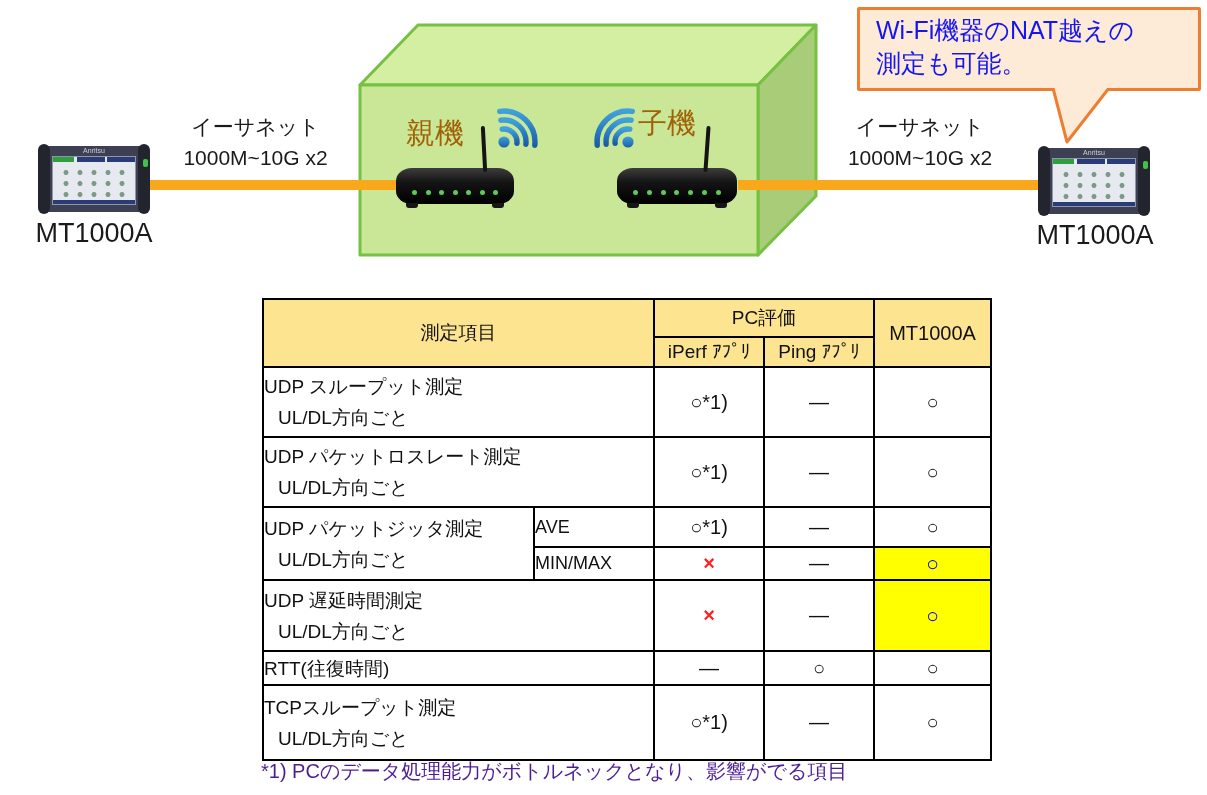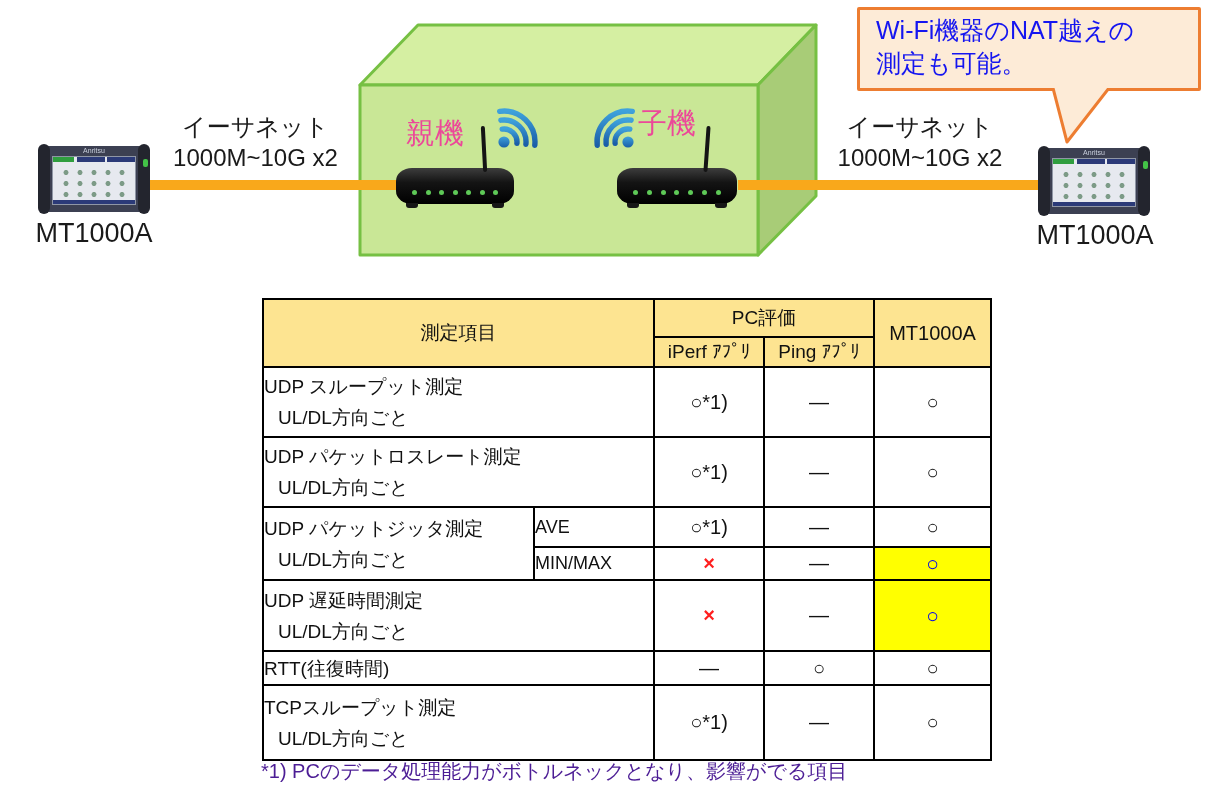--- a/index.html
+++ b/index.html
@@ -32,22 +32,22 @@
   .device .scr{position:absolute;left:10px;right:10px;top:10px;bottom:7px;background:#E6E9EF;border:1px solid #8F96A5;}
   .device .bar{height:5px;background:linear-gradient(90deg,#2F9E3F 0 26%,#E6E9EF 26% 29%,#2B3A78 29% 63%,#E6E9EF 63% 66%,#2B3A78 66% 100%);}
   .device .icons{position:absolute;left:4px;top:9px;right:4px;bottom:6px;
       background-image:radial-gradient(circle,#7c9b87 2.2px,rgba(0,0,0,0) 2.8px);
       background-size:14px 11px;background-position:2px 1px;}
   .device .bbar{position:absolute;left:0;right:0;bottom:0;height:4px;background:#2B3A78;}
   .device .led{position:absolute;right:-2px;top:13px;width:5px;height:8px;background:#43C247;border-radius:2px;}
 
   
   .devlabel{position:absolute;font-size:27px;text-align:center;color:#1a1a1a;}
-  .ethlabel{position:absolute;font-size:24px;line-height:31px;text-align:center;color:#1a1a1a;}
-  .rlabel{position:absolute;font-size:29px;color:#ec4899;text-align:right;}
+  .ethlabel{position:absolute;font-size:21px;line-height:31px;text-align:center;color:#1a1a1a;}
+  .rlabel{position:absolute;font-size:29px;color:#a16207;text-align:right;}
 
   
   .callout{position:absolute;left:857px;top:7px;width:344px;height:84px;box-sizing:border-box;
            background:#FDEBD7;border:3px solid #ED7D31;border-radius:2px;
            padding:4px 0 0 16px;font-size:25px;line-height:33px;color:#1515F0;}
   svg.tail{position:absolute;left:1040px;top:88px;}
 
   
   table.cmp{position:absolute;left:262px;top:298px;border-collapse:collapse;table-layout:fixed;
             font-size:19px;color:#111;}

